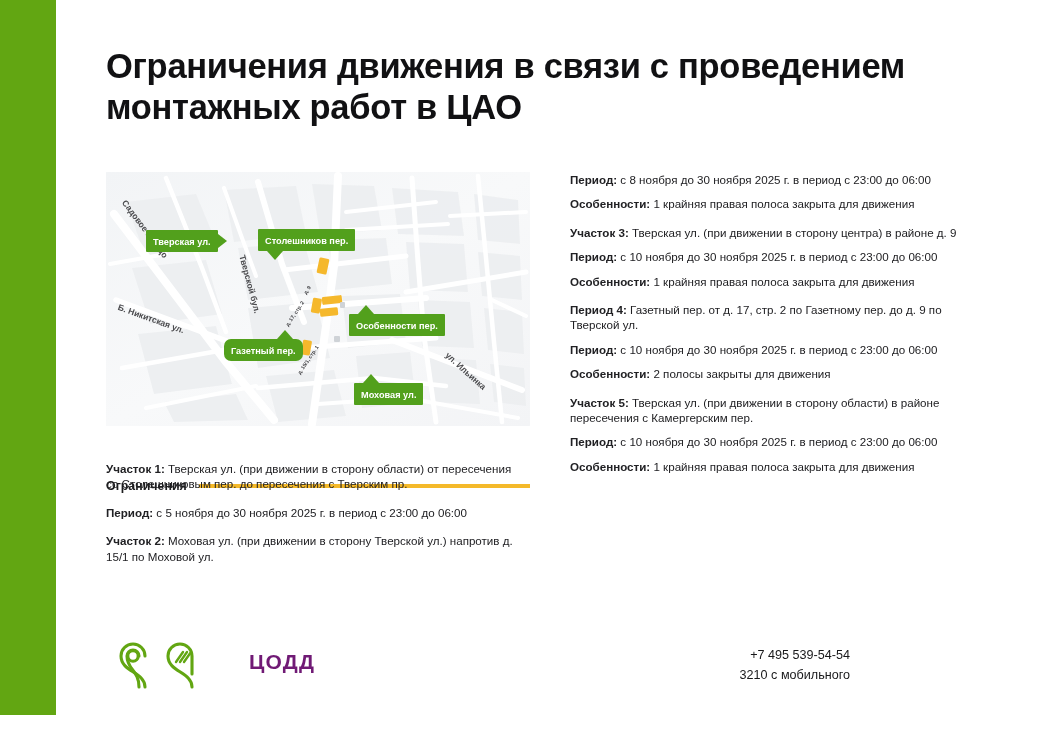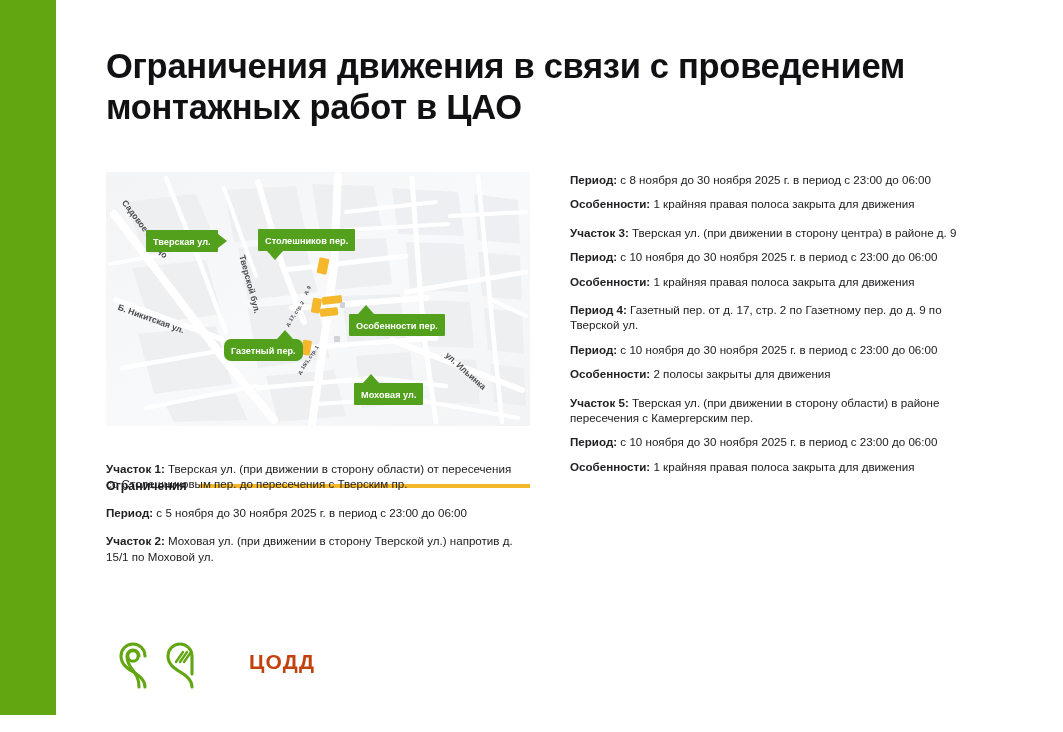--- a/index.html
+++ b/index.html
@@ -99,21 +99,21 @@
   .para.gap{margin-bottom:13px;}
   .para b{font-weight:bold;}
 
   
   .logo{
     position:absolute;left:112px;top:634px;
     display:flex;align-items:center;
   }
   .logo svg{display:block;}
   .logo .word{
-    font-size:21px;font-weight:bold;color:#c2410c;
+    font-size:21px;font-weight:bold;color:#701a75;
     letter-spacing:1.2px;margin-left:9px;
   }
   .contacts{
     position:absolute;left:718px;top:646px;
     display:flex;font-size:12.6px;line-height:1.55;color:#18181a;
   }
   .contacts .cc1{text-align:right;width:132px;white-space:nowrap;}
   .contacts .cc2{margin-left:22px;white-space:nowrap;}
 </style>
 </head>
@@ -307,15 +307,19 @@
           <line x1="64" y1="28" x2="71" y2="18"></line>
           <line x1="68" y1="28" x2="75" y2="18"></line>
           <line x1="72" y1="28" x2="79" y2="18"></line>
         </g>
       </g>
     </svg>
     <span class="word">ЦОДД</span>
   </div>
 
   <div class="contacts">
+    <div class="cc1">
+      <div>+7 495 539-54-54</div>
+      <div>3210 с мобильного</div>
+    </div>
   </div>
 
 </div>
 
 </body></html>

